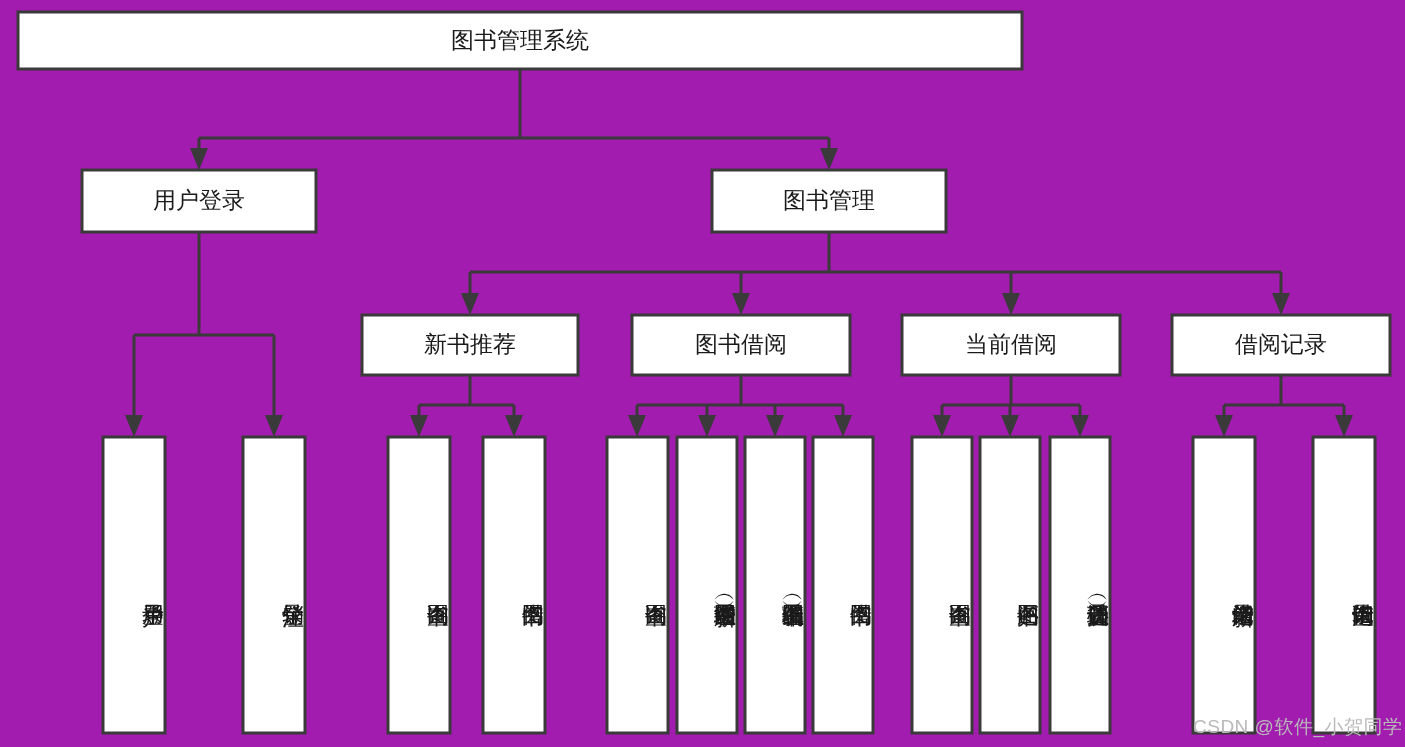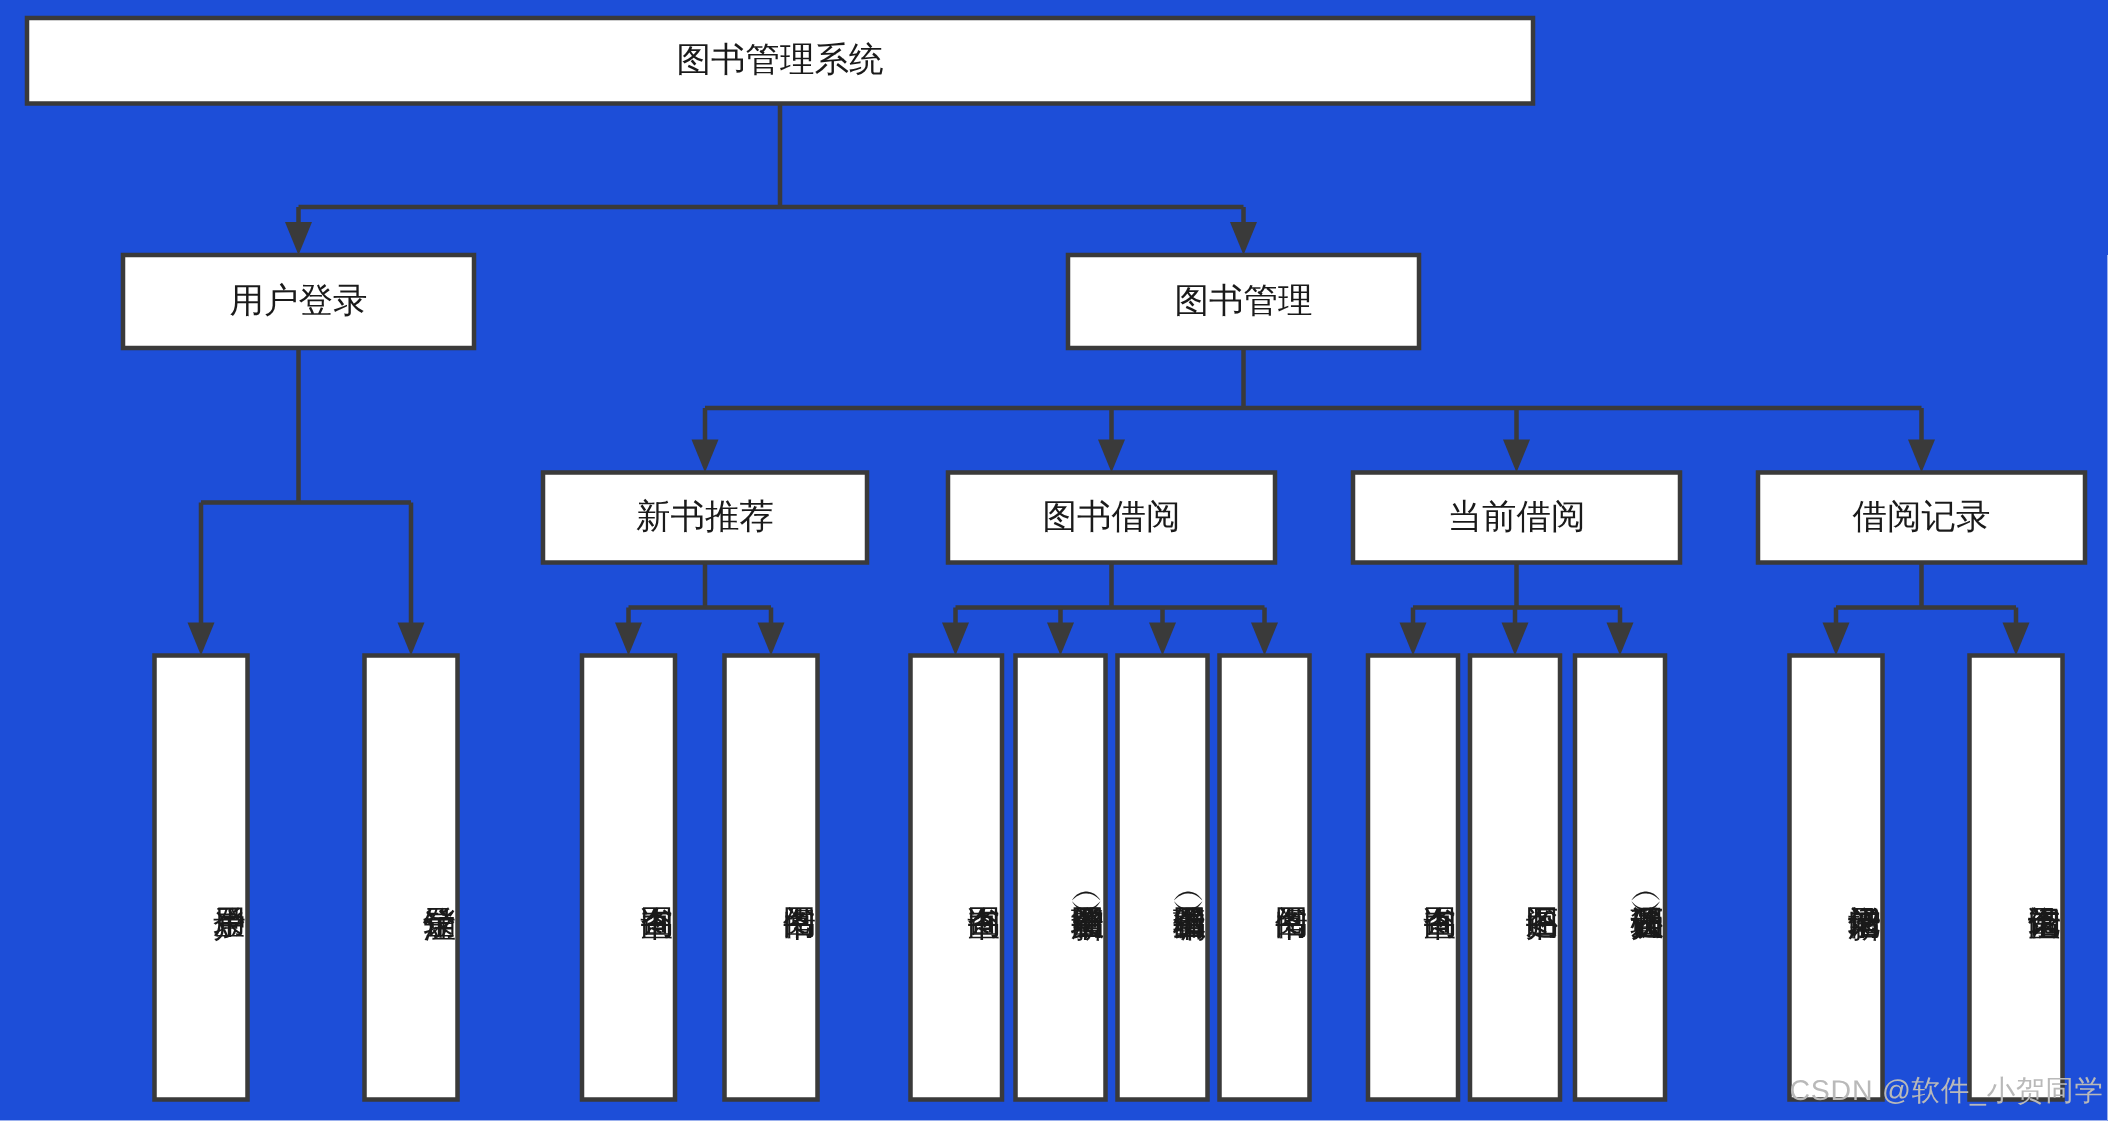--- a/index.html
+++ b/index.html
@@ -7,21 +7,21 @@
     padding: 0;
     background: #ffffff;
   }
   body {
     font-family: "Liberation Sans", "DejaVu Sans", sans-serif;
   }
   #diagram-root {
     position: relative;
     width: 1405px;
     height: 747px;
-    background: #1d4ed8;
+    background: #a21caf;
     overflow: hidden;
   }
   svg#diagram-svg {
     position: absolute;
     left: 0;
     top: 0;
     width: 1405px;
     height: 747px;
   }
   .node-box {

